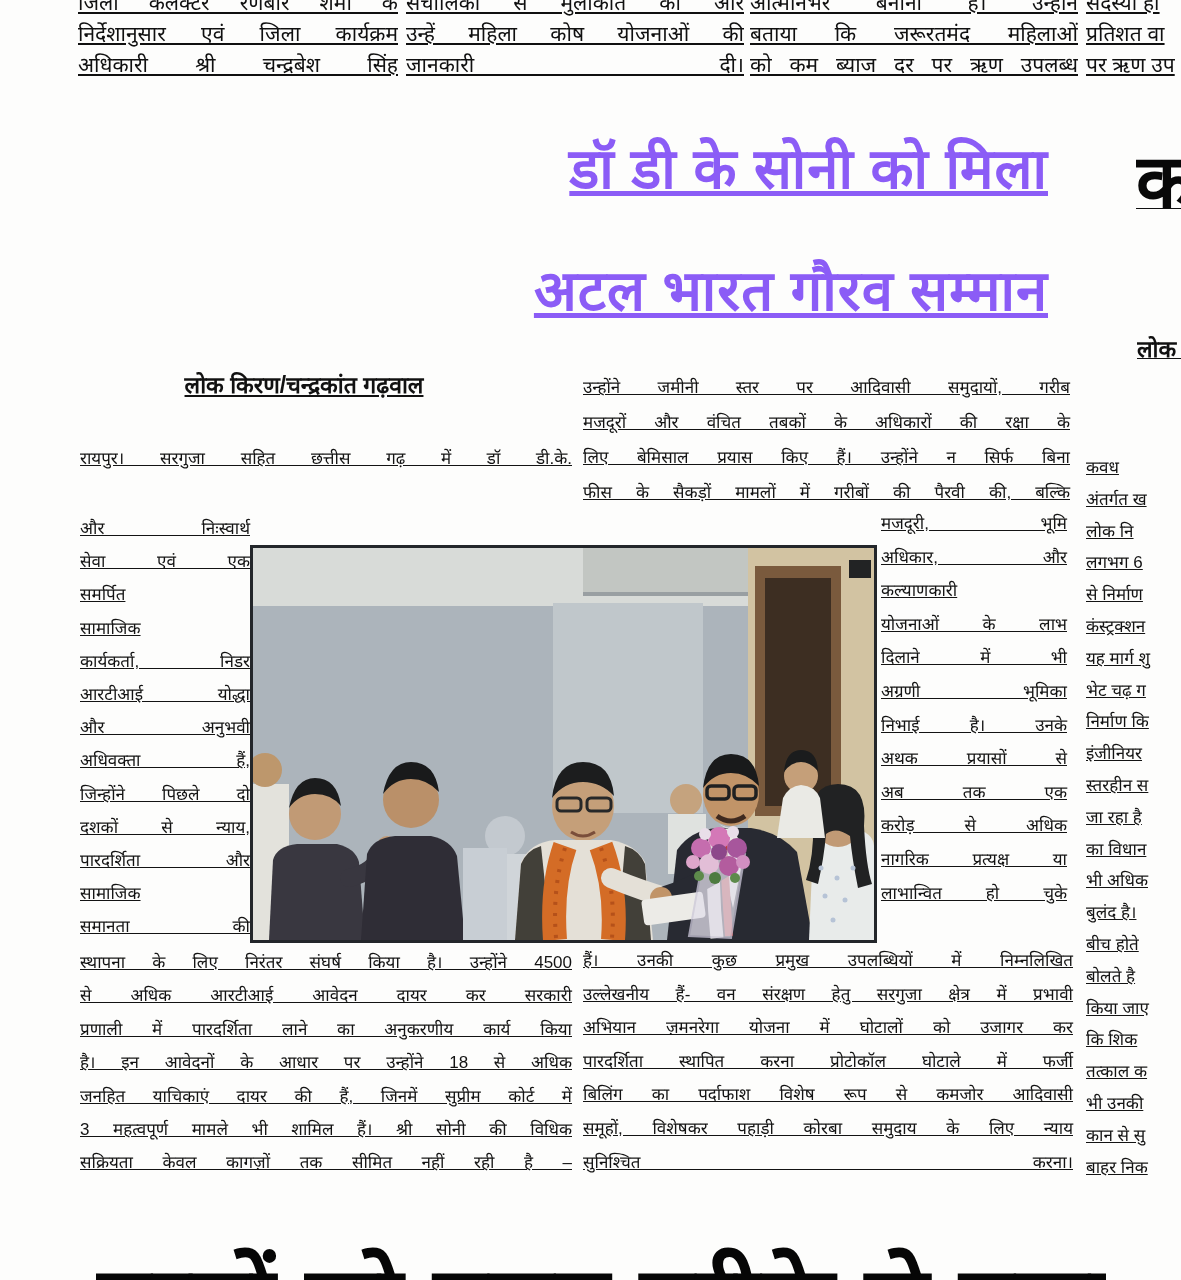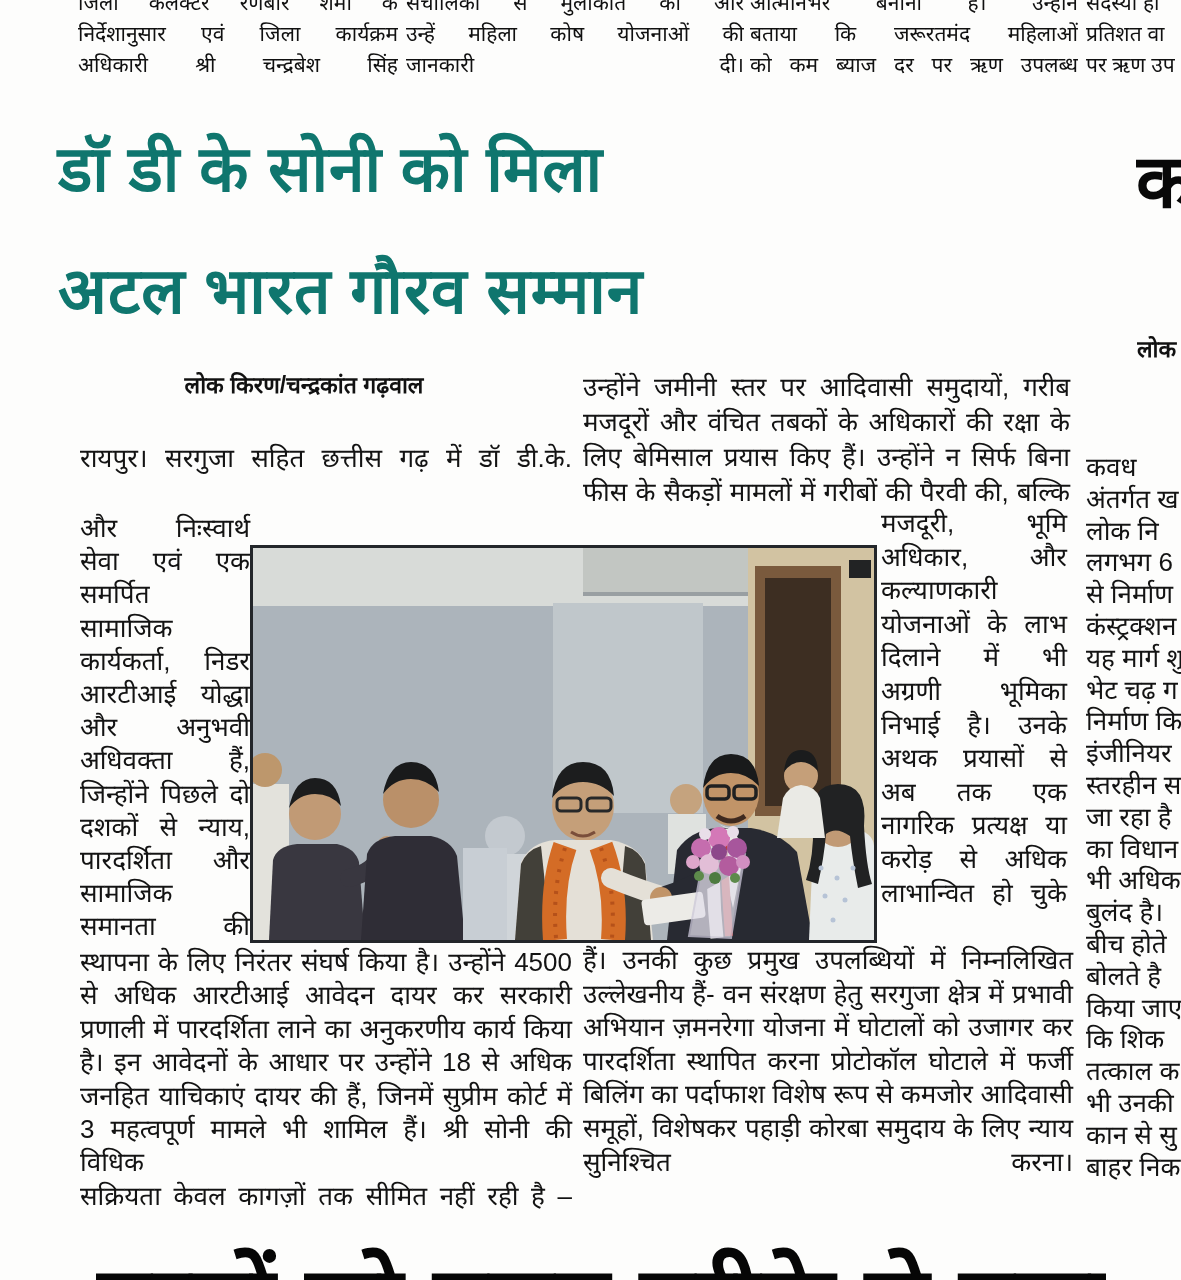--- a/index.html
+++ b/index.html
@@ -1,34 +1,34 @@
 <!DOCTYPE html>
 <html><head>
 <meta charset="utf-8">
 <style>
   html,body{margin:0;padding:0;background:#e9e9e9;}
   .page{
     position:relative;width:1181px;height:1280px;margin:0 auto;
     background:#fdfdfc;overflow:hidden;color:#101010;
     font-family:"Liberation Sans","DejaVu Sans",sans-serif;
   }
-  .abs{position:absolute;}
+  .abs{position:absolute;text-decoration:underline;}
   .clip{overflow:hidden;}
   
-  .body-col{font-size:26px;line-height:33px;font-weight:500;color:#131313;}
+  .body-col{font-size:17px;line-height:33px;font-weight:500;color:#131313;}
   .jl .ln{text-align:justify;text-align-last:justify;}
   .jl .ln:last-child{text-align-last:justify;}
   .ln{white-space:nowrap;}
   .jl .ln{white-space:normal;}
   
   .top-col{font-size:21px;line-height:31px;font-weight:500;}
   
   .headline{
-    font-weight:bold;font-size:64px;line-height:122px;
-    text-align:left;letter-spacing:1px;color:#0f766e;
+    font-weight:bold;font-size:56px;line-height:122px;
+    text-align:right;letter-spacing:1px;color:#8b5cf6;
     font-stretch:condensed;
   }
   .frag-headline{font-weight:bold;font-size:74px;color:#080808;}
   .byline{font-weight:bold;font-size:23px;color:#111;}
   
   .photo-frame{
     border:3px solid #23262a;background:#b6bdc2;box-sizing:border-box;
   }
   .bottom-head{
     font-weight:bold;font-size:95px;color:#060606;letter-spacing:2px;white-space:nowrap;
@@ -112,22 +112,22 @@
   <div class="abs body-col jl" style="left:881px;top:507px;width:186px;line-height:33.6px;">
       <div class="ln">मजदूरी, भूमि</div>
       <div class="ln">अधिकार, और</div>
       <div class="ln">कल्याणकारी</div>
       <div class="ln">योजनाओं के लाभ</div>
       <div class="ln">दिलाने में भी</div>
       <div class="ln">अग्रणी भूमिका</div>
       <div class="ln">निभाई है। उनके</div>
       <div class="ln">अथक प्रयासों से</div>
       <div class="ln">अब तक एक</div>
+      <div class="ln">करोड़ से अधिक</div>
       <div class="ln">नागरिक प्रत्यक्ष या</div>
-      <div class="ln">करोड़ से अधिक</div>
       <div class="ln">लाभान्वित हो चुके</div>
     </div>
 
   <div class="abs clip body-col" style="left:1086px;top:452px;width:95px;height:728px;line-height:31.8px;">
       <div class="ln">कवध</div>
       <div class="ln">अंतर्गत ख</div>
       <div class="ln">लोक नि</div>
       <div class="ln">लगभग 6</div>
       <div class="ln">से निर्माण</div>
       <div class="ln">कंस्ट्रक्शन</div>

